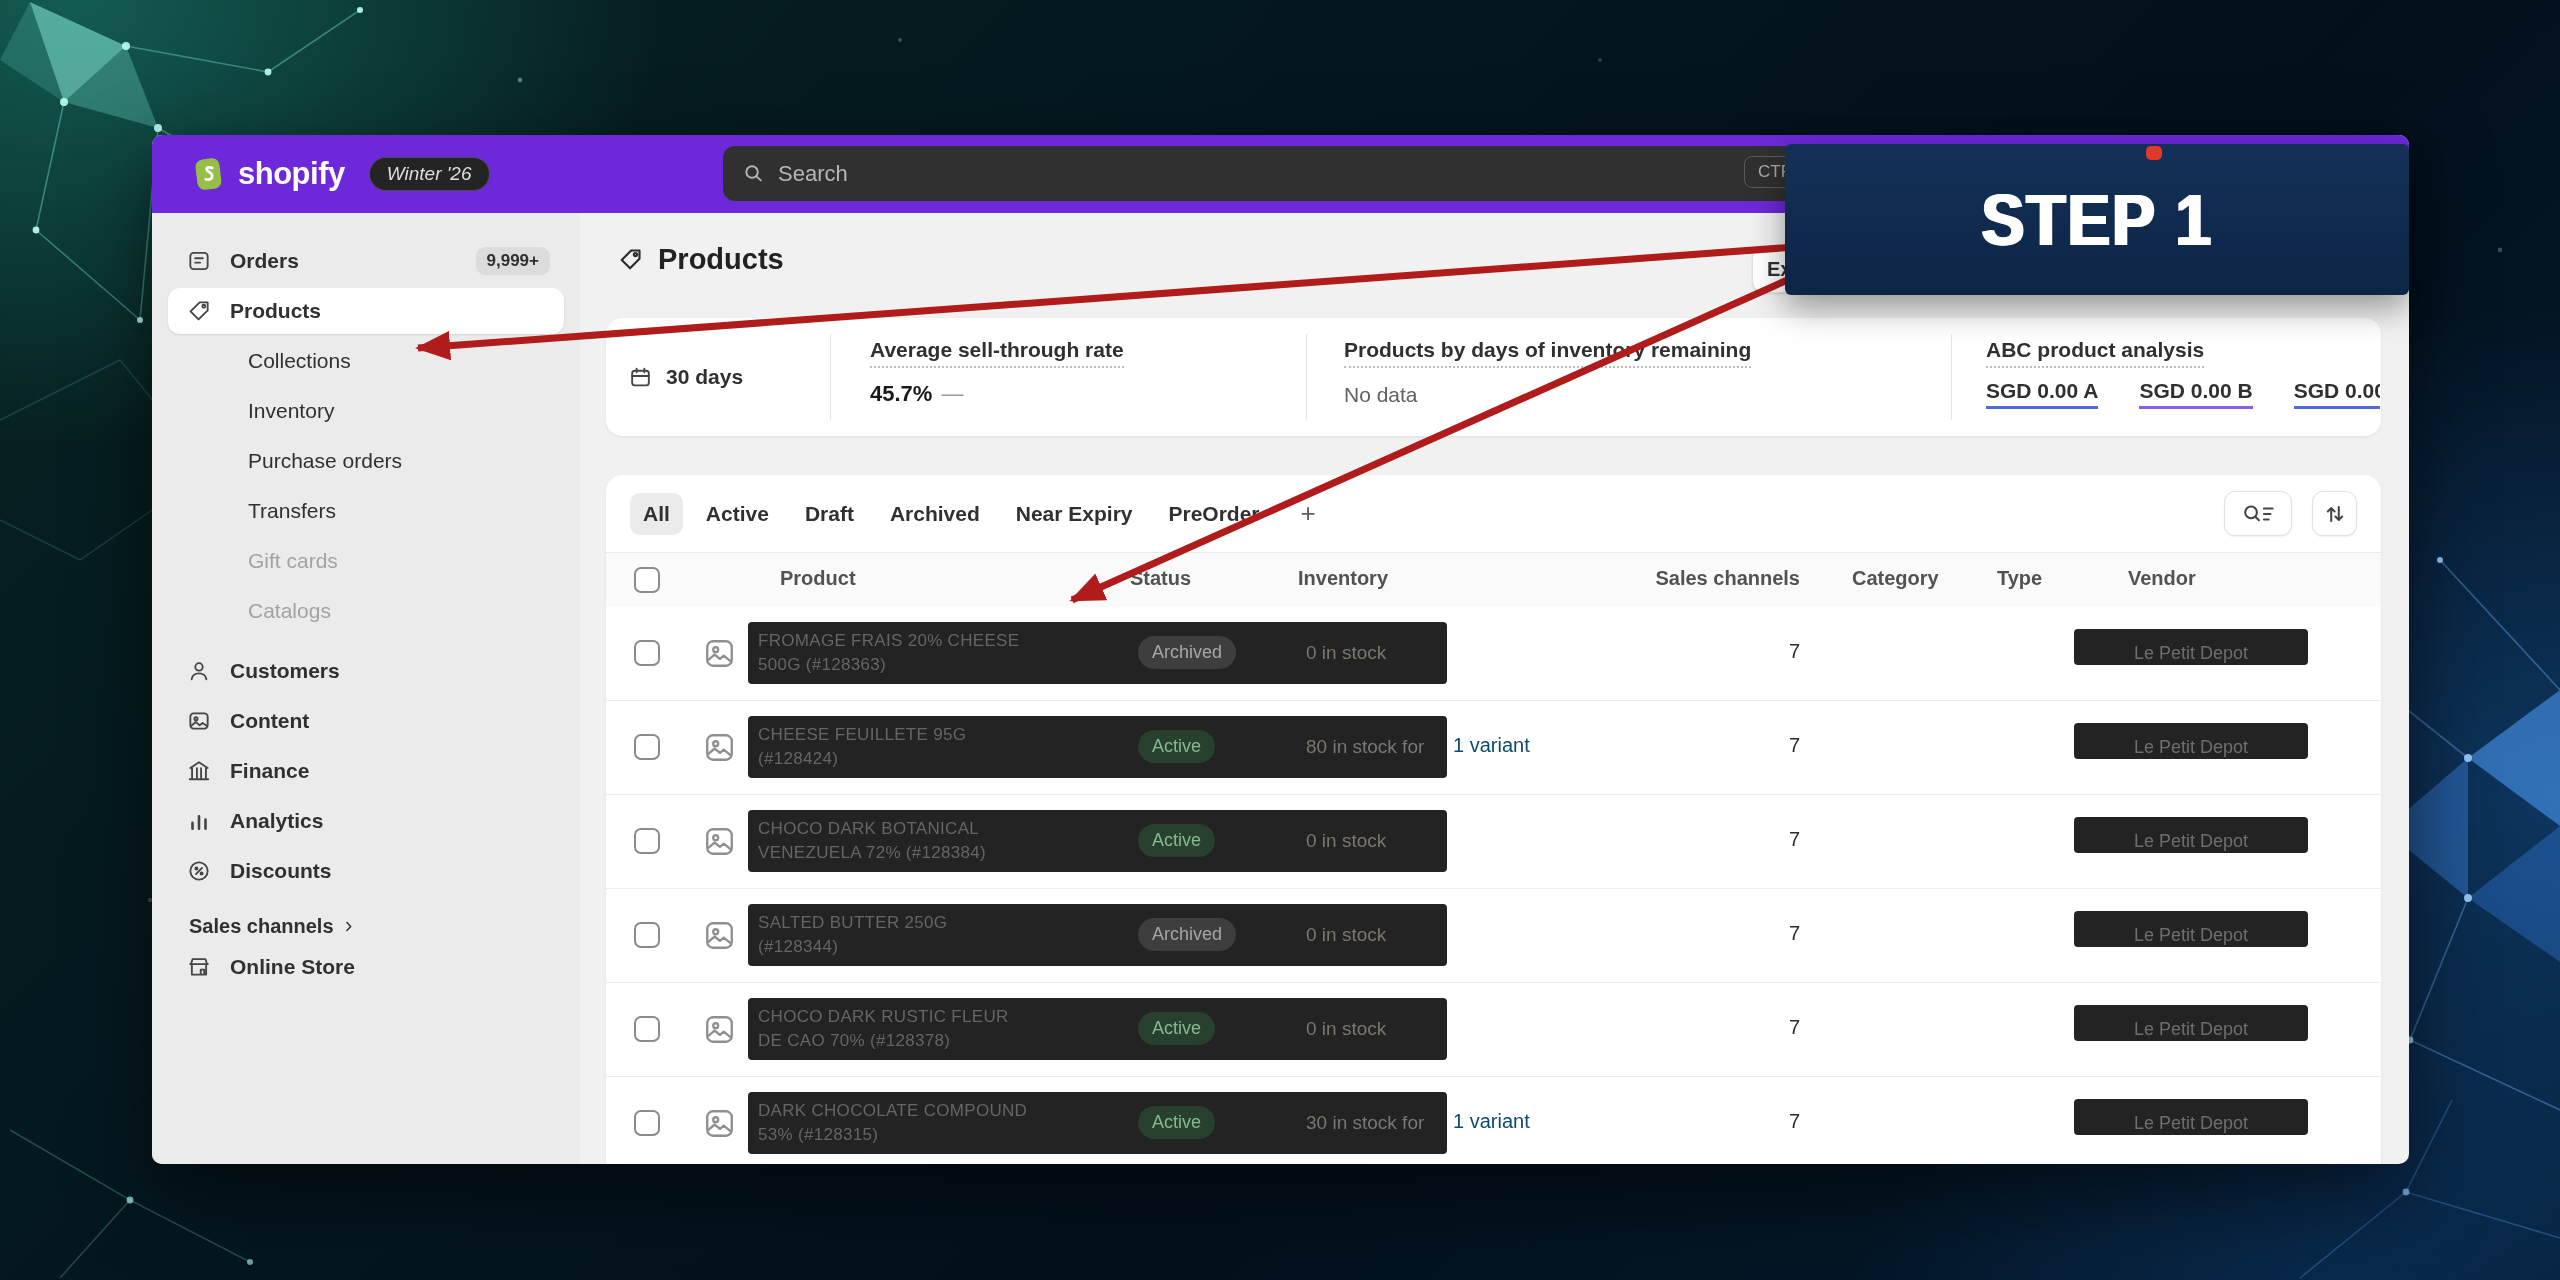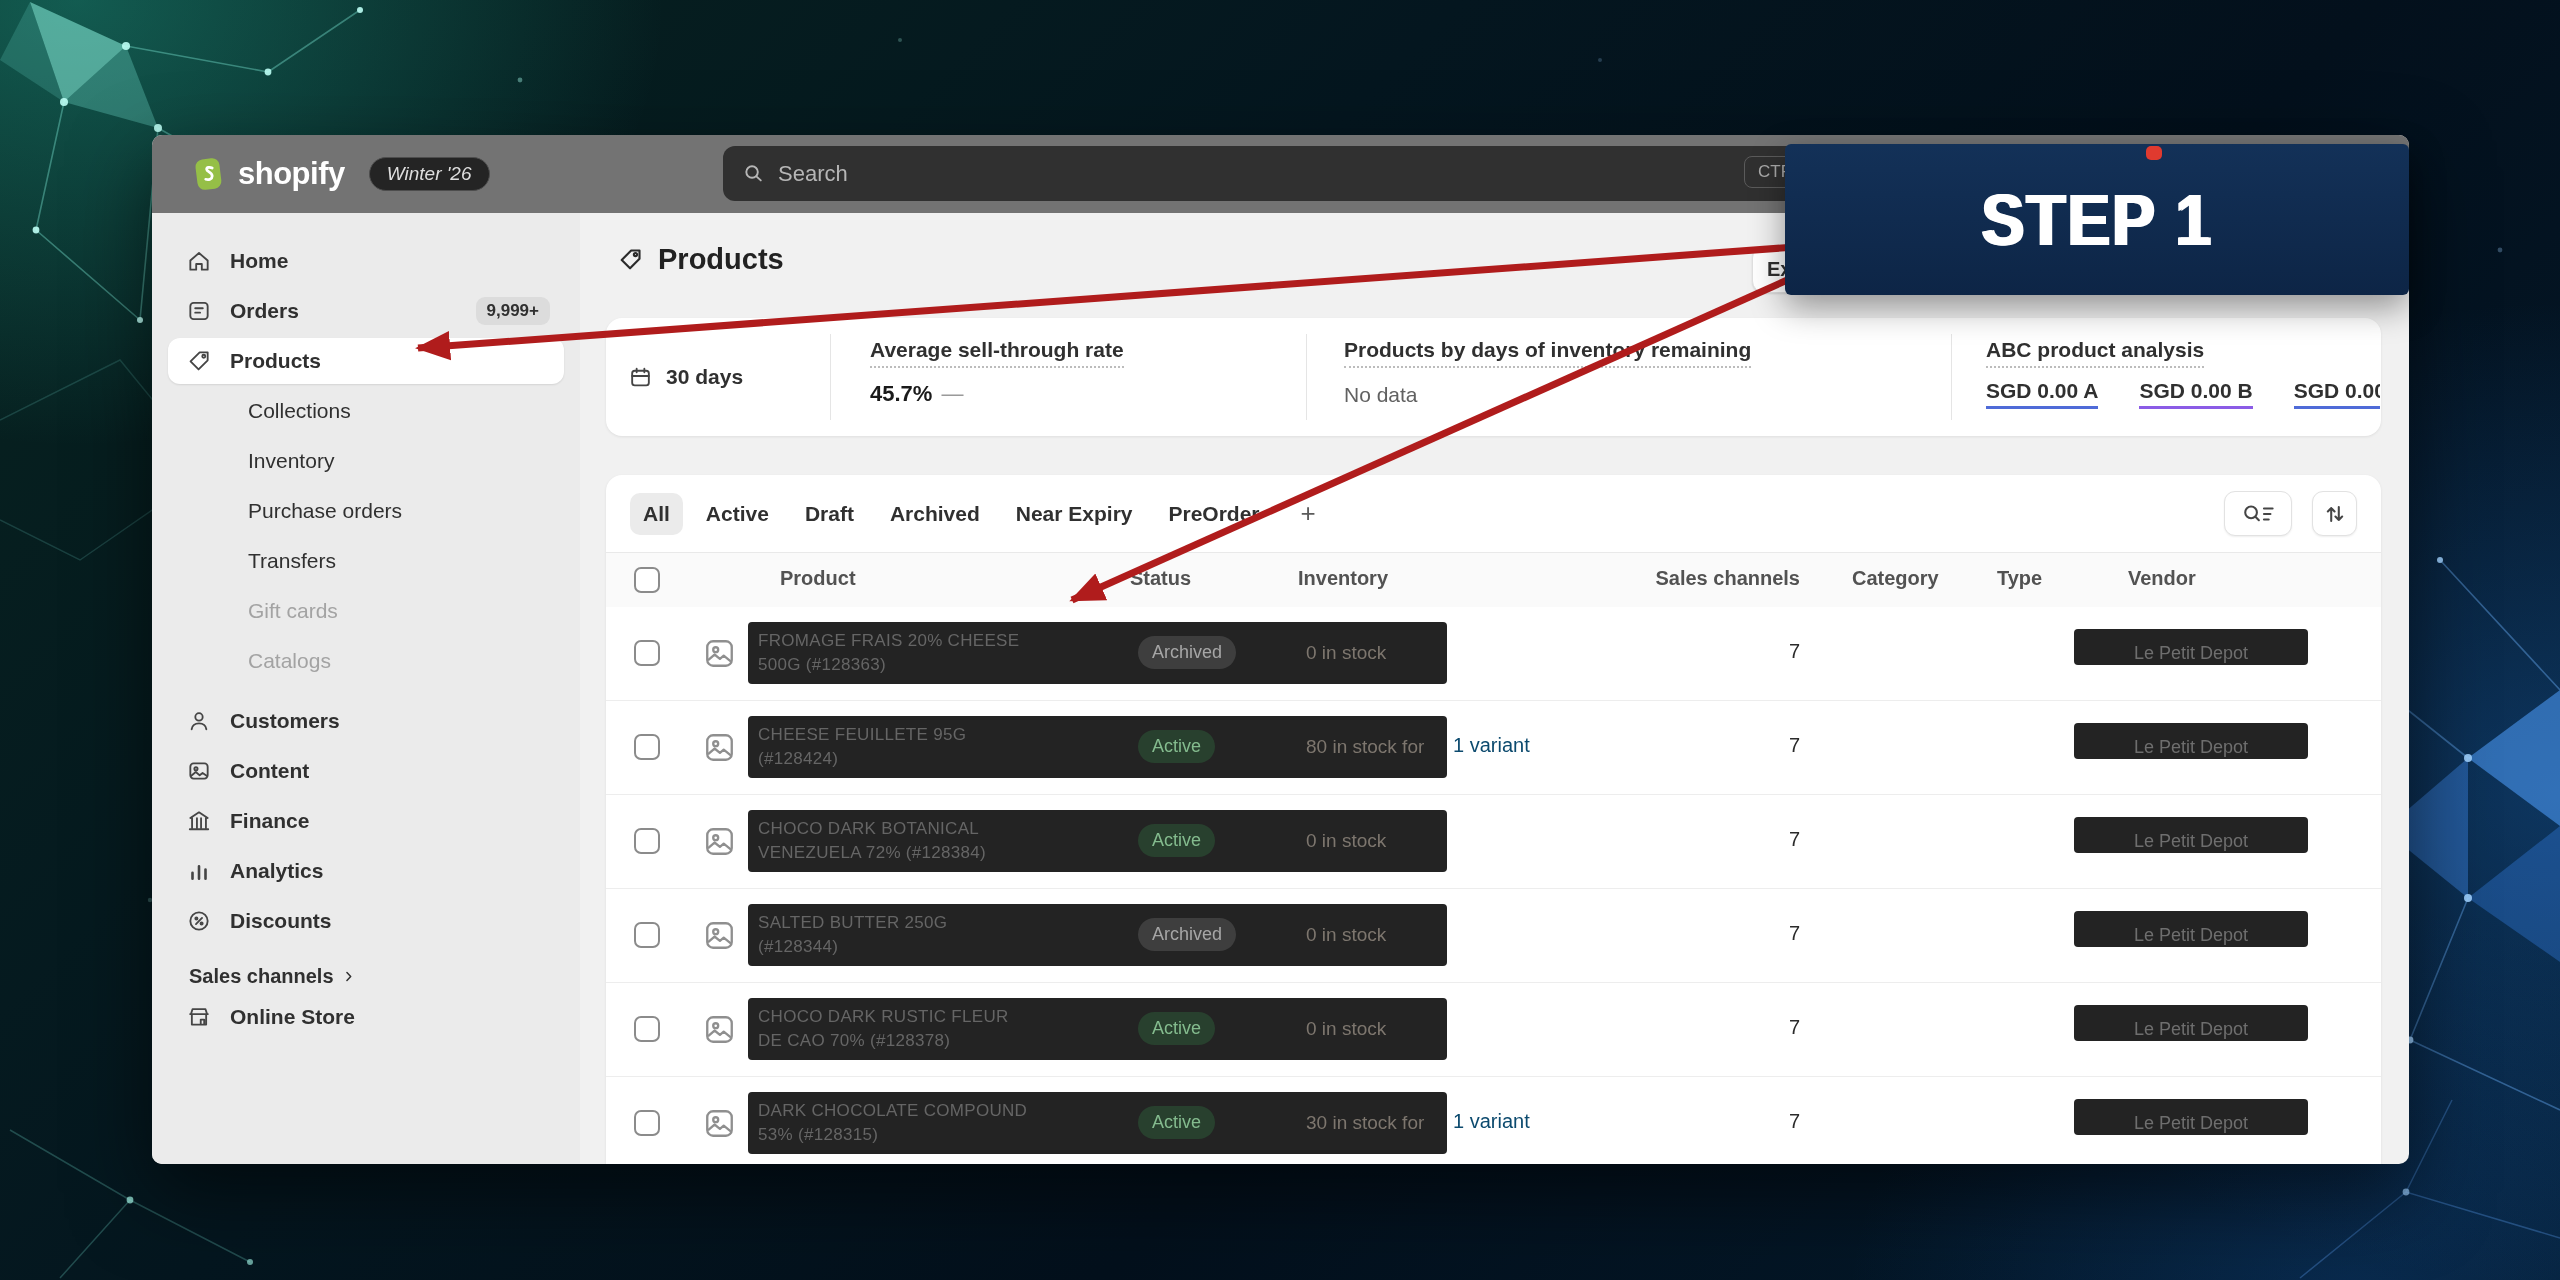--- a/index.html
+++ b/index.html
@@ -10,21 +10,21 @@
       radial-gradient(1050px 820px at 100% 62%, rgba(36,124,224,.30), transparent 60%),
       radial-gradient(820px 640px at 92% 102%, rgba(28,104,204,.22), transparent 62%),
       linear-gradient(135deg,#07231f 0%,#04161f 38%,#03101c 62%,#041b2e 100%);}
   .constellation{position:absolute;inset:0;z-index:1;}
 
   
   .window{position:absolute;left:152px;top:135px;width:2257px;height:1029px;background:#f1f1f1;
           border-radius:10px;box-shadow:0 30px 80px rgba(0,0,0,.55);overflow:hidden;z-index:10;}
 
   
-  .topbar{position:absolute;left:0;top:0;right:0;height:78px;background:#737373;display:flex;align-items:center;}
+  .topbar{position:absolute;left:0;top:0;right:0;height:78px;background:#6d28d9;display:flex;align-items:center;}
   .brand{display:flex;align-items:center;gap:11px;margin-left:38px;}
   .logo svg{width:37px;height:41px;display:block;}
   .brand-text{color:#fff;font-size:31px;font-weight:bold;letter-spacing:-.5px;}
   .version-badge{margin-left:24px;border:1px solid #4d4d4d;background:#242424;color:#dedede;
                  font-size:19px;font-style:italic;padding:5px 17px;border-radius:18px;white-space:nowrap;}
   .searchbar{position:absolute;left:571px;top:11px;width:1122px;height:55px;background:#303030;border-radius:12px;
              display:flex;align-items:center;color:#b6b6b6;font-size:22px;cursor:text;}
   .search-icon{margin:0 13px 0 19px;display:flex;}
   .search-icon svg{width:23px;height:23px;stroke:#b6b6b6;fill:none;stroke-width:2;stroke-linecap:round;}
   .kbd{position:absolute;left:1021px;top:10px;border:1px solid #5b5b5b;border-radius:8px;
@@ -226,29 +226,20 @@
       <span>Search</span>
       <span class="kbd">CTRL</span>
     </div>
   </header>
 
   <nav class="sidebar">
     <div id="side-list">
         <div class="side-item">
     <span class="s-icon">
             <svg viewBox="0 0 24 24">
-              <path d="M4 11.6 12 4.6l8 7V20h-5.4v-5.2h-5.2V20H4z"></path>
-            </svg>
-          </span>
-    <span class="s-label">Home</span>
-
-  </div>
-        <div class="side-item">
-    <span class="s-icon">
-            <svg viewBox="0 0 24 24">
               <rect x="4" y="4.5" width="16" height="15" rx="3"></rect>
               <path d="M8.5 9.5h7M8.5 13.5h4.5"></path>
             </svg>
           </span>
     <span class="s-label">Orders</span>
     <span class="s-badge">9,999+</span>
   </div>
         <div class="side-item selected">
     <span class="s-icon">
             <svg viewBox="0 0 24 24">

